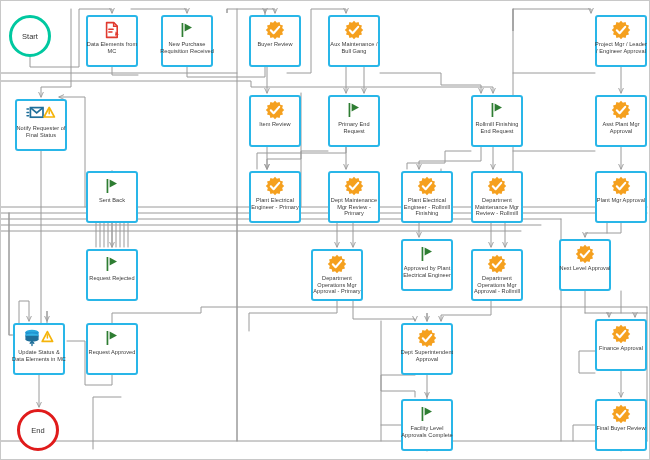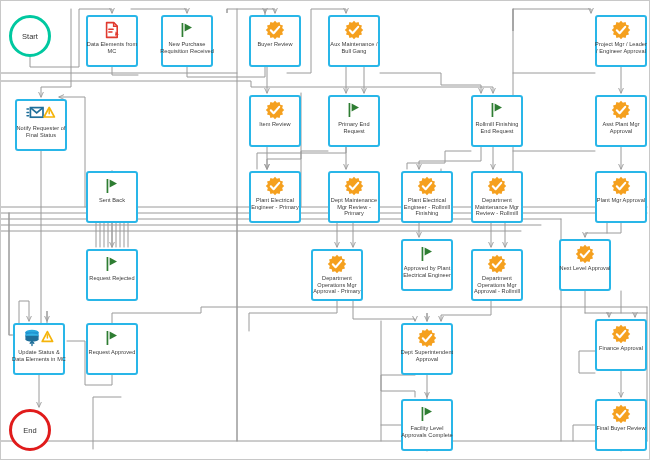--- a/index.html
+++ b/index.html
@@ -183,21 +183,21 @@
       <path d="M512,206 L512,8"></path>
       <path d="M560,306 L560,218"></path>
       <path d="M236,440 L236,206"></path>
     </g>
   </svg>
 
   <div id="nodes">
       <div class="term start" style="left: 8px; top: 14px;">
         <span>Start</span>
       </div>
-      <div class="term end" style="left: 8px; top: 408px;">
+      <div class="term end" style="left: 16px; top: 408px;">
         <span>End</span>
       </div>
       <div class="node" style="left: 85px; top: 14px; border-color: rgb(41, 182, 232);">
         <div class="ico">
           <svg width="20" height="20" viewBox="0 0 20 20">
             <path d="M4.6,2.6 h7.2 l3.4,3.4 v11.4 h-10.6 z" fill="none" stroke="#e03a2f" stroke-width="1.6" stroke-linejoin="round"></path>
             <path d="M11.6,2.6 v3.6 h3.6" fill="none" stroke="#e03a2f" stroke-width="1.4"></path>
             <path d="M6.8,9.2 h4.4 M6.8,12 h3.2" stroke="#e03a2f" stroke-width="1.4" stroke-linecap="round"></path>
             <path d="M13.6,11.4 l3.2,3.2 l-3.8,1.2 l0.6,-4.4 z" fill="#e03a2f"></path>
           </svg>

